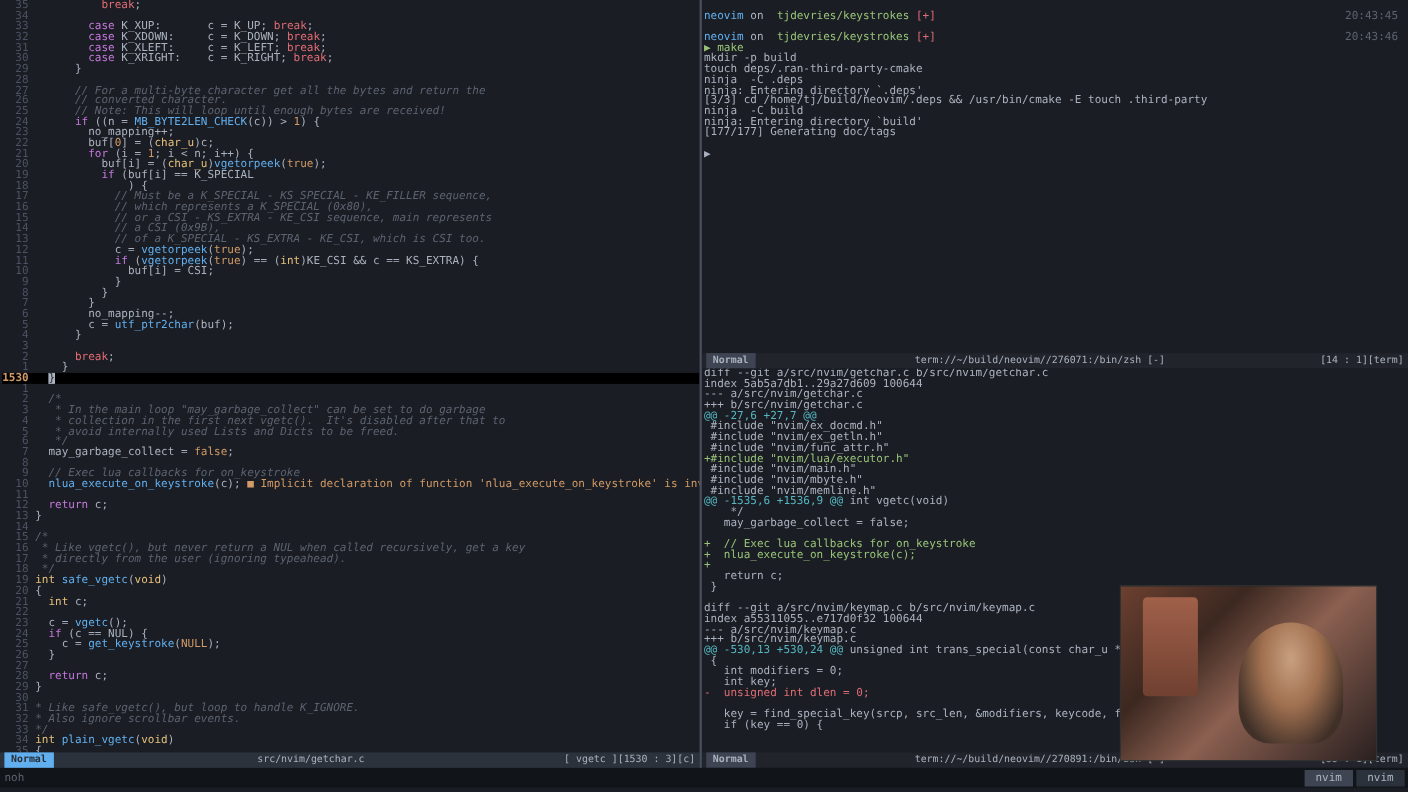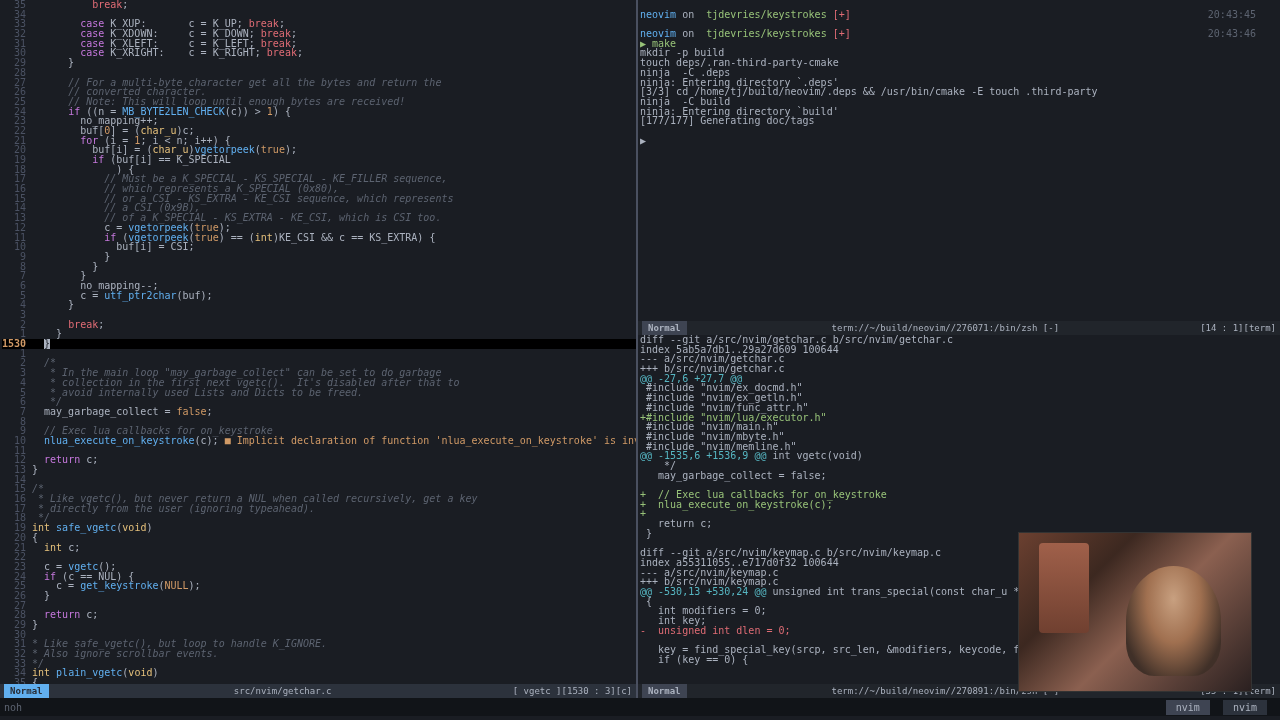--- a/index.html
+++ b/index.html
@@ -30,24 +30,24 @@
 .term-prompt .path { color:#61afef; }
 .term-prompt .on { color:#abb2bf; }
 .term-prompt .git { color:#98c379; }
 .term-prompt .dirty { color:#e06c75; }
 .term-cmd { color:#98c379; }
 .diff-add { color:#98c379; }
 .diff-del { color:#e06c75; }
 .diff-hunk { color:#56b6c2; }
 .warning { color:#d19a66; }
 .bottom-tabs { height:18px; background:#111418; display:flex; align-items:center; font-size:10px; }
-.bottom-tabs .tab { padding:2px 10px; background:#2c323c; color:#abb2bf; margin-right:13px; }
+.bottom-tabs .tab { padding:2px 10px; background:#2c323c; color:#abb2bf; margin-right:3px; }
 .bottom-tabs .tab.active { background:#3e4452; }
 .bottom-tabs .cmdline { color:#5c6370; padding-left:4px; }
-.time-stamp { position:absolute; right:24px; color:#5c6370; }
+.time-stamp { position:absolute; right:9px; color:#5c6370; }
 .webcam { position:absolute; right:28px; bottom:28px; width:234px; height:160px; background:linear-gradient(135deg,#6b4030 0%,#3c2820 30%,#8b6050 55%,#2a2020 100%); border:1px solid #333; }
 .webcam::before { content:""; position:absolute; left:20px; top:10px; width:50px; height:90px; background:linear-gradient(#a0604a,#704030); border-radius:4px; }
 .webcam::after { content:""; position:absolute; right:30px; bottom:15px; width:95px; height:110px; background:radial-gradient(ellipse at 50% 30%, #c8a080 0%, #a07050 40%, #403028 80%); border-radius:50% 50% 30% 30%; }
 .right-top { height:335px; overflow:hidden; }
 .right-bottom { flex:1; overflow:hidden; }
 .cursor-block { background:#abb2bf; color:#282c34; display:inline-block; width:6px; height:10px; }
 </style>
 </head>
 <body>
 
@@ -67,21 +67,21 @@
         <div class="code-line"><span class="gutter">25</span><span class="code-content">      <span class="comment">// Note: This will loop until enough bytes are received!</span></span></div>
         <div class="code-line"><span class="gutter">24</span><span class="code-content">      <span class="kw-purple">if</span> ((n = <span class="kw-blue">MB_BYTE2LEN_CHECK</span>(c)) &gt; <span class="kw-orange">1</span>) {</span></div>
         <div class="code-line"><span class="gutter">23</span><span class="code-content">        no_mapping++;</span></div>
         <div class="code-line"><span class="gutter">22</span><span class="code-content">        buf[<span class="kw-orange">0</span>] = (<span class="kw-yellow">char_u</span>)c;</span></div>
         <div class="code-line"><span class="gutter">21</span><span class="code-content">        <span class="kw-purple">for</span> (i = <span class="kw-orange">1</span>; i &lt; n; i++) {</span></div>
         <div class="code-line"><span class="gutter">20</span><span class="code-content">          buf[i] = (<span class="kw-yellow">char_u</span>)<span class="kw-blue">vgetorpeek</span>(<span class="kw-orange">true</span>);</span></div>
         <div class="code-line"><span class="gutter">19</span><span class="code-content">          <span class="kw-purple">if</span> (buf[i] == K_SPECIAL</span></div>
         <div class="code-line"><span class="gutter">18</span><span class="code-content">              ) {</span></div>
         <div class="code-line"><span class="gutter">17</span><span class="code-content">            <span class="comment">// Must be a K_SPECIAL - KS_SPECIAL - KE_FILLER sequence,</span></span></div>
         <div class="code-line"><span class="gutter">16</span><span class="code-content">            <span class="comment">// which represents a K_SPECIAL (0x80),</span></span></div>
-        <div class="code-line"><span class="gutter">15</span><span class="code-content">            <span class="comment">// or a CSI - KS_EXTRA - KE_CSI sequence, which represents</span></span></div>
+        <div class="code-line"><span class="gutter">15</span><span class="code-content">            <span class="comment">// or a CSI - KS_EXTRA - KE_CSI sequence, main represents</span></span></div>
         <div class="code-line"><span class="gutter">14</span><span class="code-content">            <span class="comment">// a CSI (0x9B),</span></span></div>
         <div class="code-line"><span class="gutter">13</span><span class="code-content">            <span class="comment">// of a K_SPECIAL - KS_EXTRA - KE_CSI, which is CSI too.</span></span></div>
         <div class="code-line"><span class="gutter">12</span><span class="code-content">            c = <span class="kw-blue">vgetorpeek</span>(<span class="kw-orange">true</span>);</span></div>
         <div class="code-line"><span class="gutter">11</span><span class="code-content">            <span class="kw-purple">if</span> (<span class="kw-blue">vgetorpeek</span>(<span class="kw-orange">true</span>) == (<span class="kw-yellow">int</span>)KE_CSI &amp;&amp; c == KS_EXTRA) {</span></div>
         <div class="code-line"><span class="gutter">10</span><span class="code-content">              buf[i] = CSI;</span></div>
         <div class="code-line"><span class="gutter">9</span><span class="code-content">            }</span></div>
         <div class="code-line"><span class="gutter">8</span><span class="code-content">          }</span></div>
         <div class="code-line"><span class="gutter">7</span><span class="code-content">        }</span></div>
         <div class="code-line"><span class="gutter">6</span><span class="code-content">        no_mapping--;</span></div>
         <div class="code-line"><span class="gutter">5</span><span class="code-content">        c = <span class="kw-blue">utf_ptr2char</span>(buf);</span></div>

